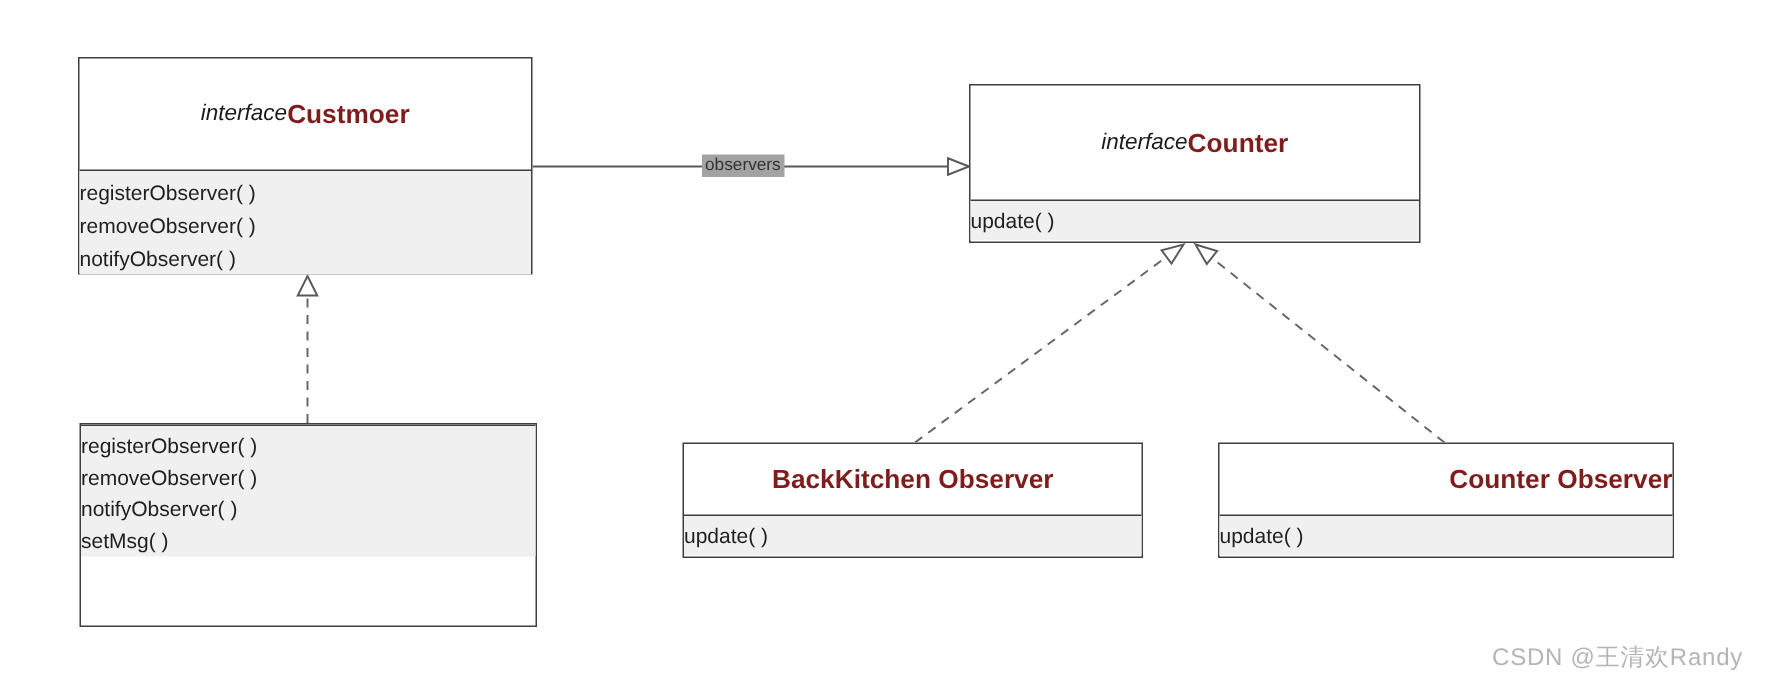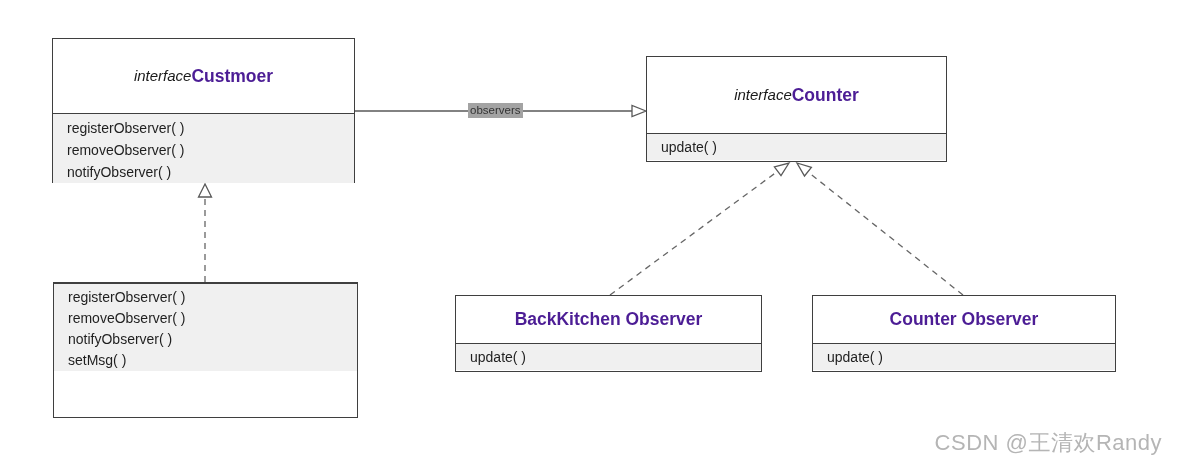--- a/index.html
+++ b/index.html
@@ -35,63 +35,63 @@
   }
   .stereotype {
     font-style: italic;
     font-size: 15px;
     color: #1a1a1a;
     line-height: 21px;
   }
   .class-name {
     font-weight: bold;
     font-size: 17.5px;
-    color: #4c1d95;
+    color: #7f1d1d;
     line-height: 24px;
   }
   .box-methods {
     border-top: 1.5px solid #3f3f3f;
     background: #f0f0f0;
-    padding: 3px 0 0 14px;
+    padding: 3px 0 0 0;
   }
   .method {
     font-size: 14px;
     color: #1f1f1f;
     line-height: 22px;
     white-space: nowrap;
   }
   
   #box-custmoer      { left: 52px;  top: 38px;  width: 303px; height: 145px; }
   #box-custmoer .box-title { height: 73.5px; }
   #box-observer      { left: 646px; top: 56px;  width: 301px; height: 106px; }
   #box-observer .box-title { height: 75.5px; }
   #box-observer .box-methods { height: 27.5px; padding-top: 2px; }
   #box-impl          { left: 53px;  top: 282px; width: 305px; height: 136px; }
   #box-impl .box-title { height: 48.5px; }
   #box-impl .method { line-height: 21px; }
   #box-backkitchen   { left: 455px; top: 295px; width: 307px; height: 77px; }
   #box-backkitchen .box-title { height: 46.5px; }
   #box-backkitchen .box-methods { height: 27.5px; padding-top: 2px; }
   #box-counter       { left: 812px; top: 295px; width: 304px; height: 77px; }
-  #box-counter .box-title { height: 46.5px; }
+  #box-counter .box-title { height: 46.5px; justify-content: flex-end; }
   #box-counter .box-methods { height: 27.5px; padding-top: 2px; }
 
   .edge-label {
     position: absolute;
     left: 468px; top: 103px;
     background: #a3a3a3;
     padding: 0 2px;
     font-size: 11.5px;
     color: #333333;
     line-height: 15px;
   }
   .watermark {
     position: absolute;
     right: 15px; top: 428px;
-    font-size: 22px;
+    font-size: 16px;
     color: #b5b5b5;
     letter-spacing: 0.5px;
     white-space: nowrap;
   }
 </style>
 </head>
 <body>
 
 <div class="canvas">
 

